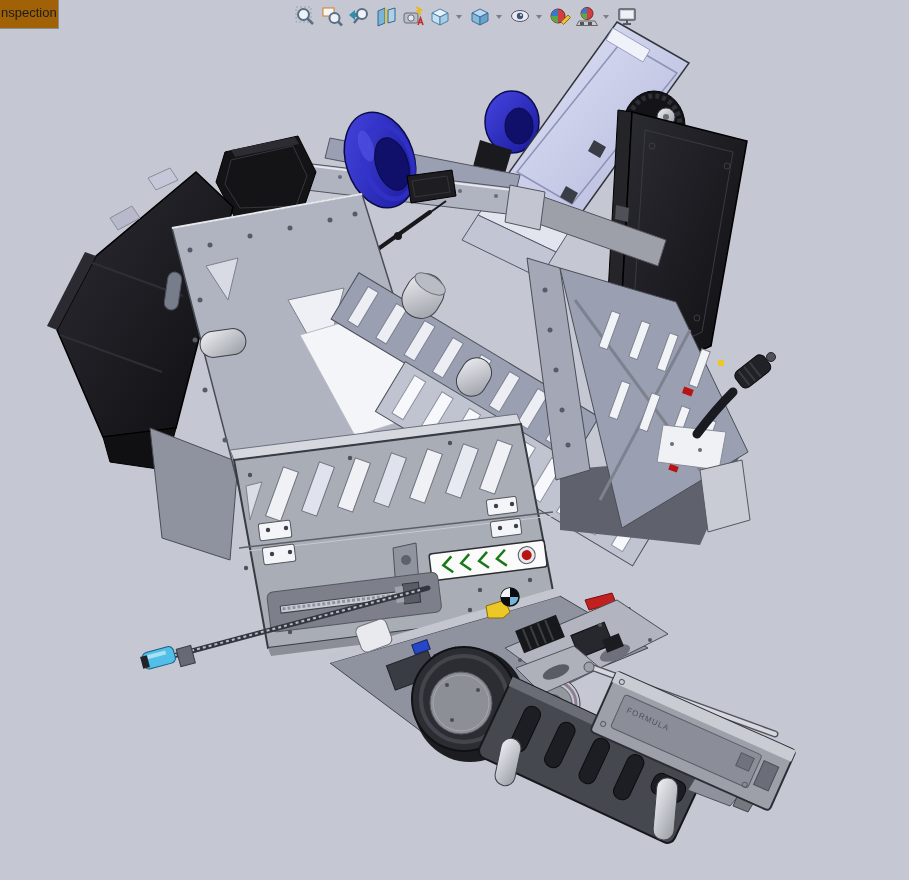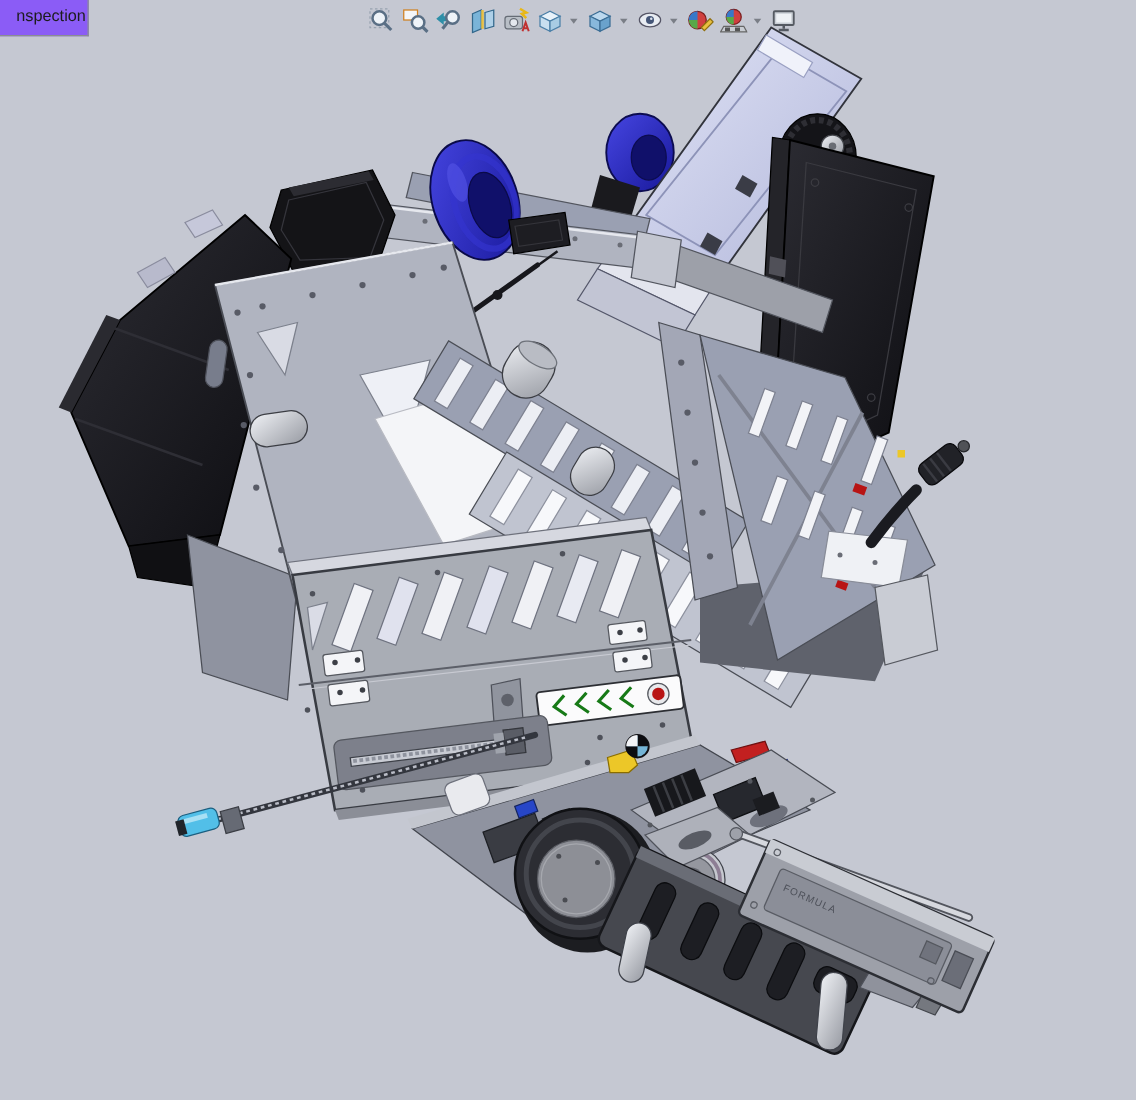--- a/index.html
+++ b/index.html
@@ -1,21 +1,21 @@
 <!DOCTYPE html>
 <html style="--c-bg: #c5c8d2; --c-frame: #b0b4c0; --c-frameMid: #9aa0b2; --c-frameDark: #8f93a0; --c-panelBlack: #17171a; --c-blue: #2a2ac0; --c-blueDark: #10106a; --c-lavender: #ccd0ec; --c-slat: #f0f1f5; --c-red: #b81414; --c-green: #177a17; --c-cyan: #52bfe8; --c-yellow: #ecc728; --c-silver: #d5d7dc; --c-graphite: #46484f; --c-steel: #9da0a9;"><head>
 <meta charset="utf-8">
 <style>
   html,body{margin:0;padding:0;}
   .stage{position:relative;width:909px;height:880px;background:var(--c-bg,#c5c8d2);overflow:hidden;
          font-family:"Liberation Sans",sans-serif;}
   
-  .tooltip{position:absolute;left:0;top:0;width:57px;height:28px;background:#8b5cf6;
+  .tooltip{position:absolute;left:0;top:0;width:57px;height:28px;background:#a16207;
            border:1px solid #8a8d92;border-left:none;border-top:none;color:#1c1c1c;
-           font-size:13px;line-height:26px;padding-left:13px;white-space:nowrap;overflow:hidden;}
+           font-size:13px;line-height:26px;padding-left:1px;white-space:nowrap;overflow:hidden;}
   
   .toolbar{position:absolute;left:292px;top:3px;height:26px;display:flex;align-items:center;gap:2px;z-index:5;}
   .tbtn{width:25px;height:24px;display:flex;align-items:center;justify-content:center;}
   .dd{width:11px;height:24px;position:relative;}
   .dd::after{content:"";position:absolute;left:2px;top:11px;border:3.5px solid transparent;border-top:4px solid #7a7e86;}
   svg text{font-family:"Liberation Sans",sans-serif;}
 </style>
 </head>
 <body>
 

